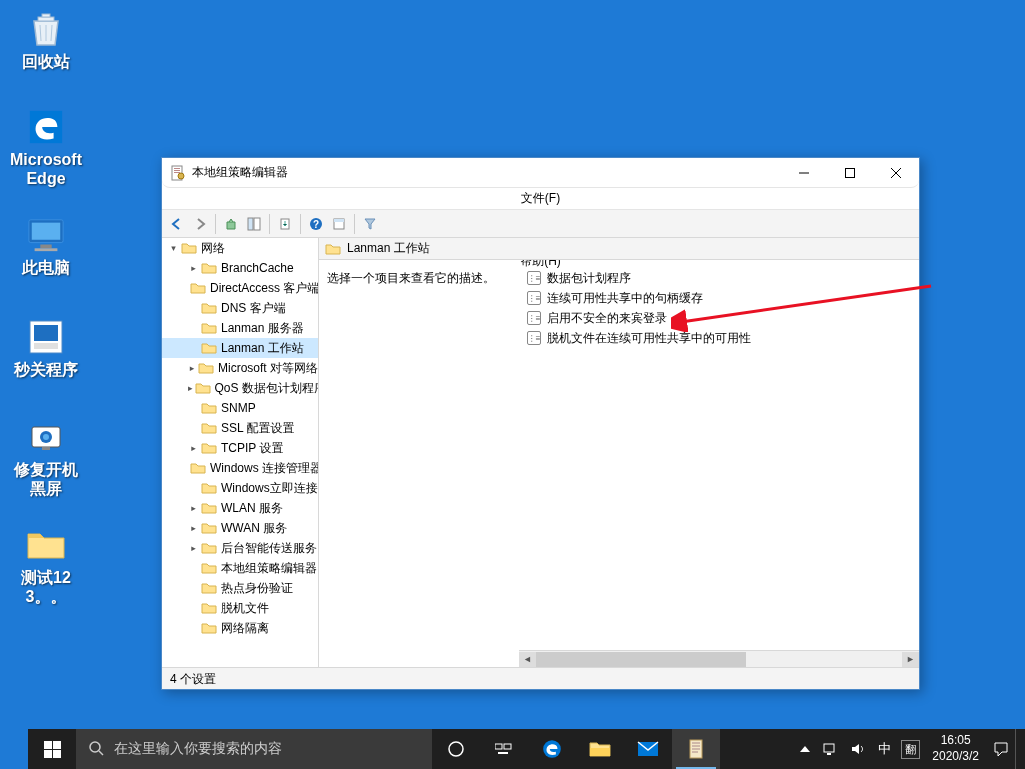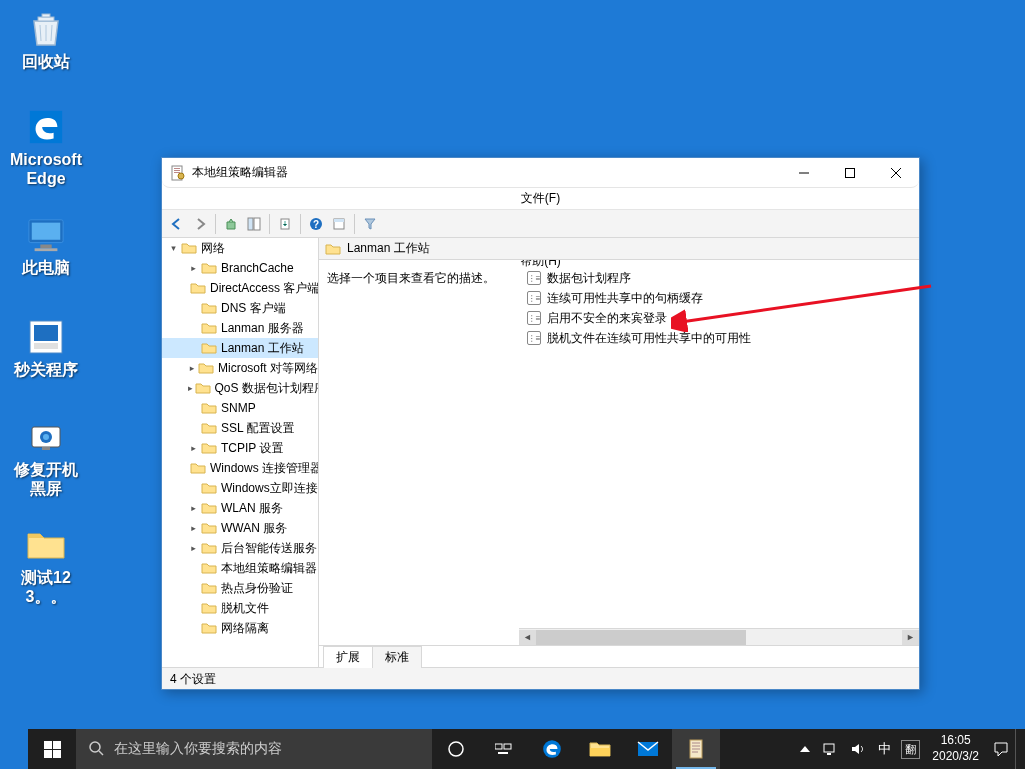--- a/index.html
+++ b/index.html
@@ -504,24 +504,20 @@
 
           <div class="scroll-h">
             <div class="ar">◄</div>
             <div class="trk">
                 <div class="thumb"></div>
               </div>
             <div class="ar">►</div>
           </div>
         </div>
       </div>
-      <div class="tabs">
-        <div class="tab act">扩展</div>
-        <div class="tab">标准</div>
-      </div>
     </div>
   </div>
 
   <div class="status">4 个设置</div>
 </div>
 
 <div class="taskbar">
   <div class="start">
     <svg width="17" height="17" viewBox="0 0 17 17">
         <rect x="0" y="0" width="8" height="8" fill="#fff"></rect>

